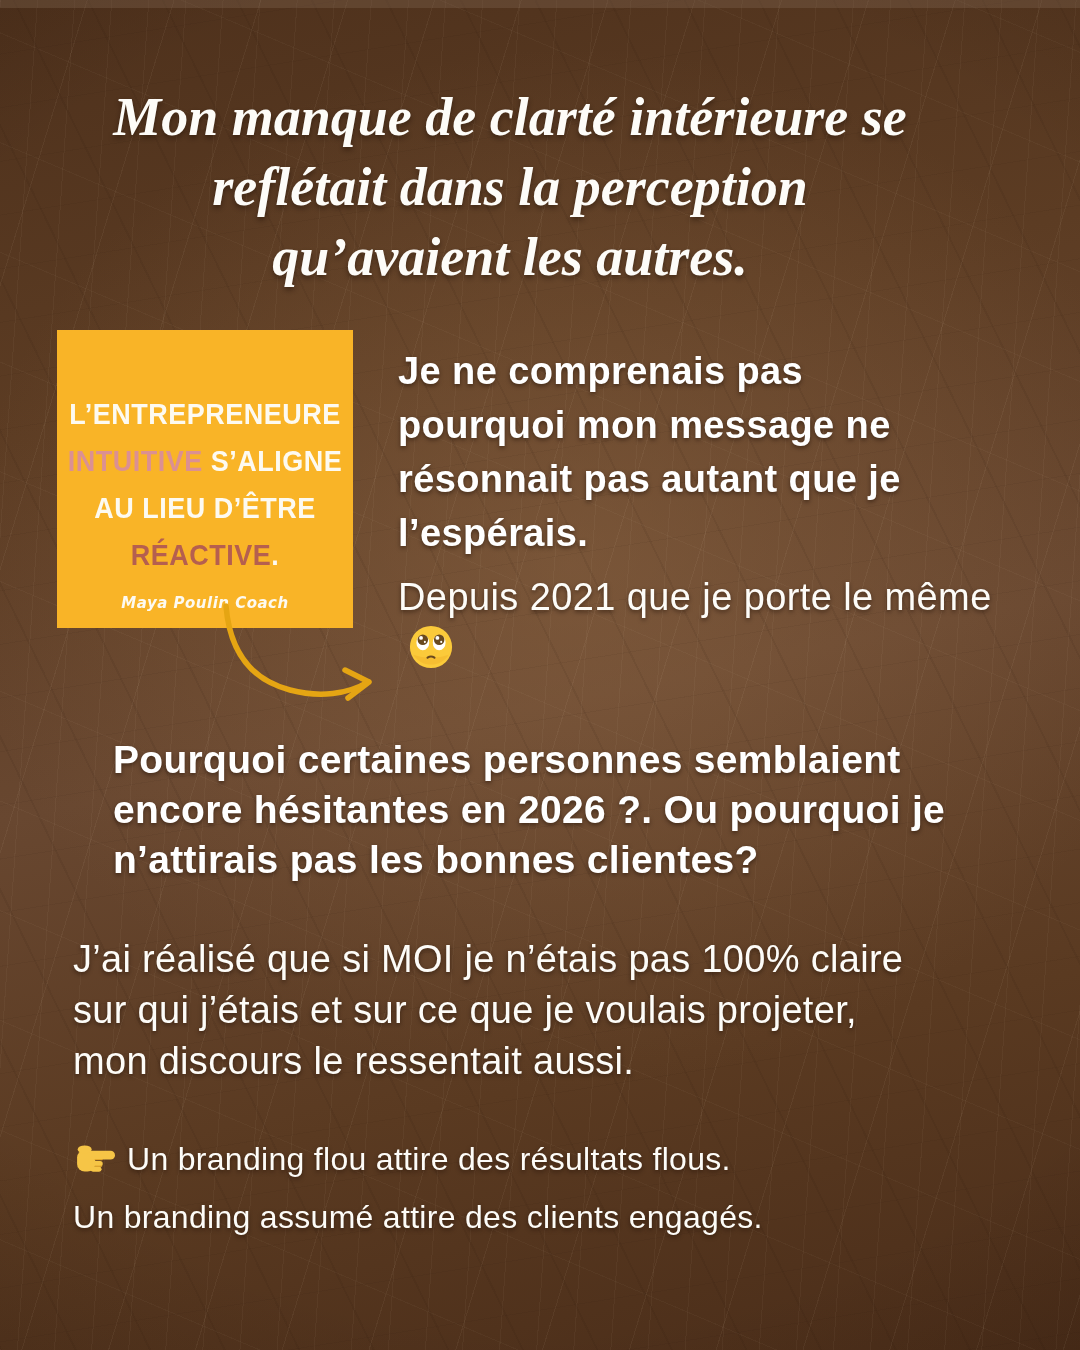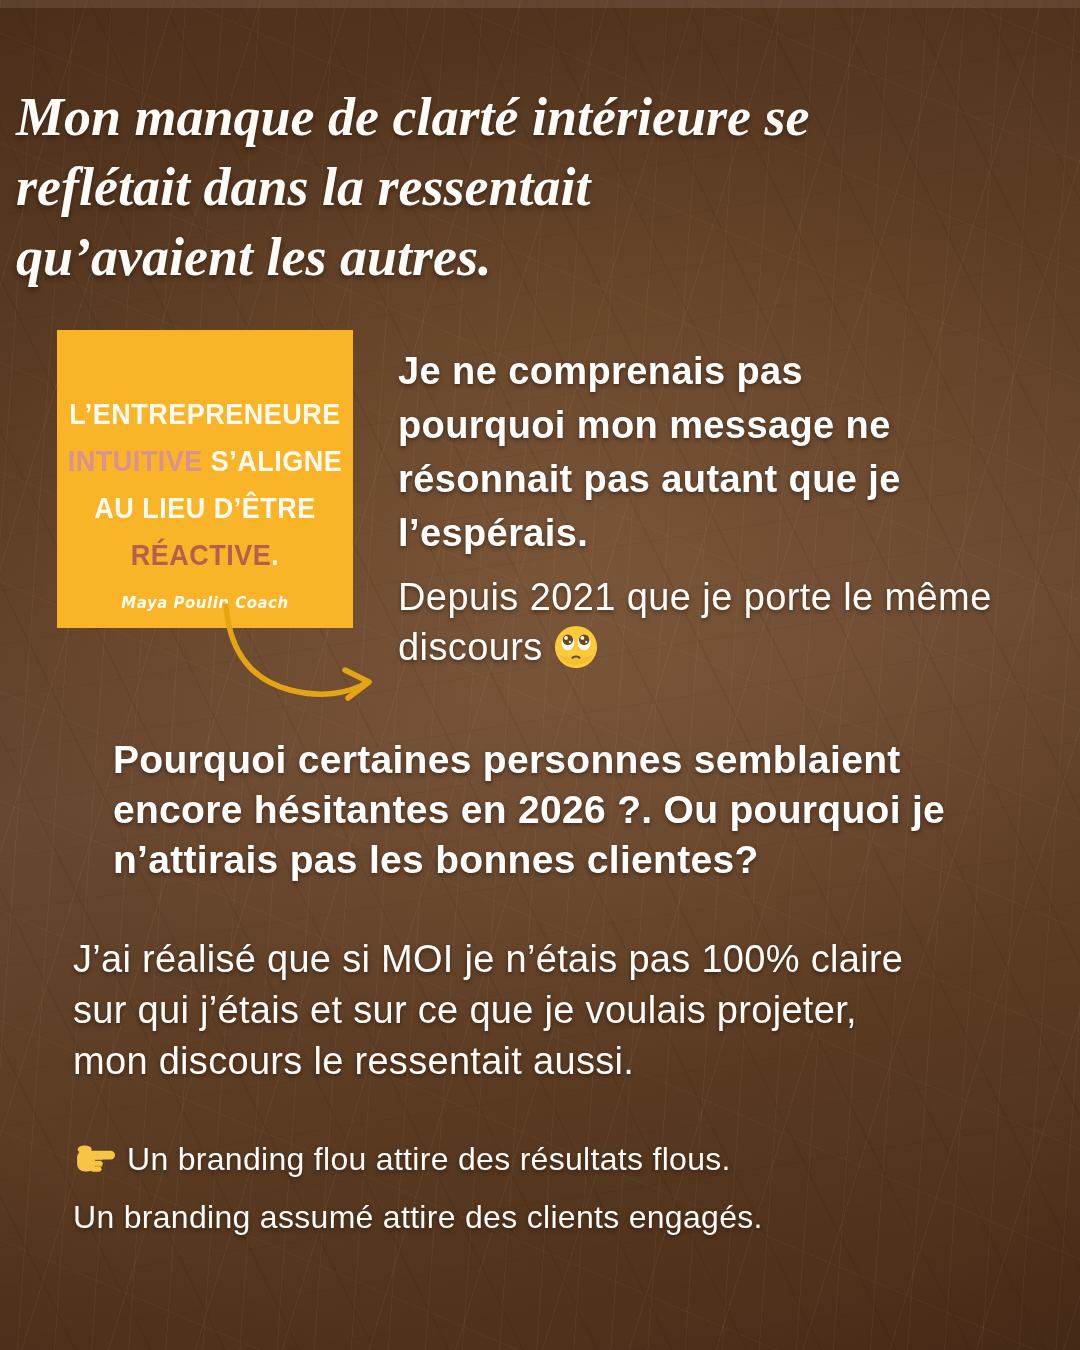--- a/index.html
+++ b/index.html
@@ -20,22 +20,22 @@
     background:
       repeating-linear-gradient(107deg, rgba(255,233,205,0.05) 0 1px, transparent 1px 83px),
       repeating-linear-gradient(64deg, rgba(28,12,2,0.07) 0 2px, transparent 2px 67px),
       repeating-linear-gradient(94deg, rgba(255,233,205,0.04) 0 1px, transparent 1px 37px),
       repeating-linear-gradient(171deg, rgba(28,12,2,0.05) 0 1px, transparent 1px 53px),
       repeating-linear-gradient(23deg, rgba(255,233,205,0.03) 0 1px, transparent 1px 101px);
   }
   .top-band{position:absolute;top:0;left:0;width:100%;height:8px;
     background:rgba(130,104,82,0.35);}
   .headline{
-    position:absolute;top:82px;left:16px;width:1012px;
-    text-align:left;
+    position:absolute;top:82px;left:4px;width:1012px;
+    text-align:center;
     font-family:"Liberation Serif","DejaVu Serif",serif;
     font-style:italic;font-weight:700;
     font-size:54px;line-height:70px;
     color:#fdfcf8;
     text-shadow:0 3px 5px rgba(24,10,2,0.45);
   }
   .headline div{white-space:nowrap;}
 
   .quote-card{
     position:absolute;left:57px;top:330px;width:296px;height:298px;
@@ -96,21 +96,21 @@
   .takeaway .hand{display:inline-block;vertical-align:-8px;margin-right:12px;}
 </style>
 </head>
 <body>
 
 <div class="canvas">
   <div class="top-band"></div>
 
   <div class="headline">
     <div>Mon manque de clarté intérieure se</div>
-    <div>reflétait dans la ressentait</div>
+    <div>reflétait dans la perception</div>
     <div>qu’avaient les autres.</div>
   </div>
 
   <div class="quote-card">
     <div class="quote-card-text">
       <div>L’ENTREPRENEURE</div>
       <div><span class="accent-pink">INTUITIVE</span><span> S’ALIGNE</span></div>
       <div>AU LIEU D’ÊTRE</div>
       <div><span class="accent-red">RÉACTIVE</span><span>.</span></div>
     </div>
@@ -119,21 +119,21 @@
 
   <div class="intro-bold">
     <div>Je ne comprenais pas</div>
     <div>pourquoi mon message ne</div>
     <div>résonnait pas autant que je</div>
     <div>l’espérais.</div>
   </div>
 
   <div class="intro-sub">
     <div>Depuis 2021 que je porte le même</div>
-    <div><span>discours</span><span class="inline-emoji"><svg width="46" height="46" viewBox="0 0 36 36" aria-hidden="true">
+    <div><span class="inline-emoji"><svg width="46" height="46" viewBox="0 0 36 36" aria-hidden="true">
         <circle cx="18" cy="18" r="16.5" fill="#fbca3a"></circle>
         <path d="M4 24 a16.5 16.5 0 0 0 28 0 q-14 5 -28 0z" fill="#f3b52c" opacity="0.55"></path>
         <ellipse cx="11.6" cy="14.6" rx="5.0" ry="6.0" fill="#ffffff"></ellipse>
         <ellipse cx="24.4" cy="14.6" rx="5.0" ry="6.0" fill="#ffffff"></ellipse>
         <circle cx="11.6" cy="12.3" r="4.1" fill="#69491e"></circle>
         <circle cx="24.4" cy="12.3" r="4.1" fill="#69491e"></circle>
         <circle cx="10.2" cy="10.9" r="1.5" fill="#ffffff"></circle>
         <circle cx="23.0" cy="10.9" r="1.5" fill="#ffffff"></circle>
         <circle cx="13.2" cy="14.0" r="0.8" fill="#ffffff"></circle>
         <circle cx="26.0" cy="14.0" r="0.8" fill="#ffffff"></circle>

